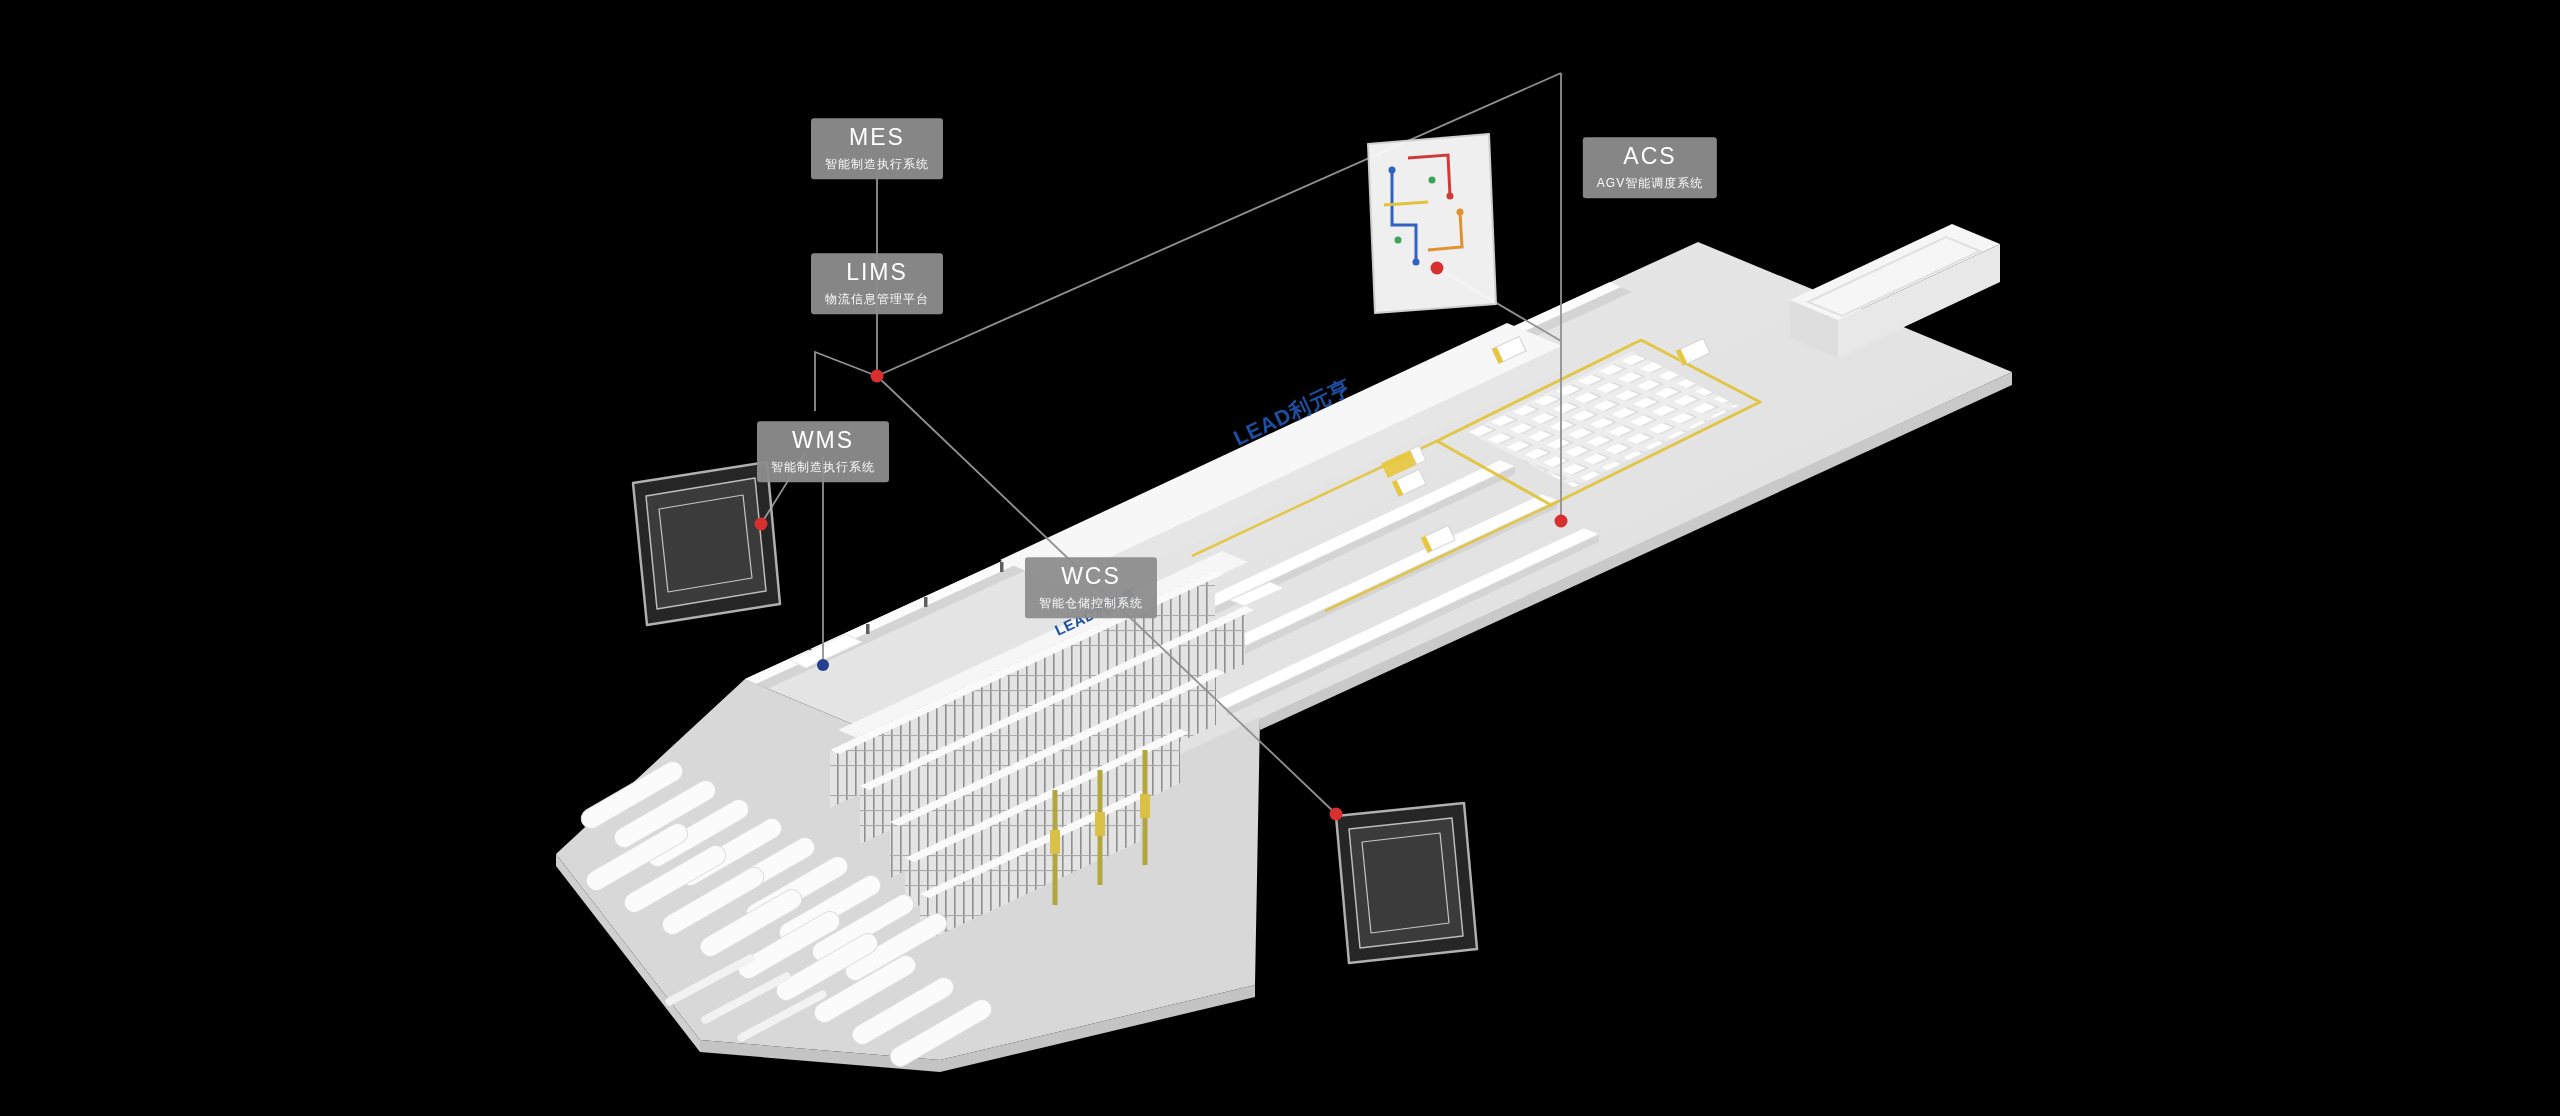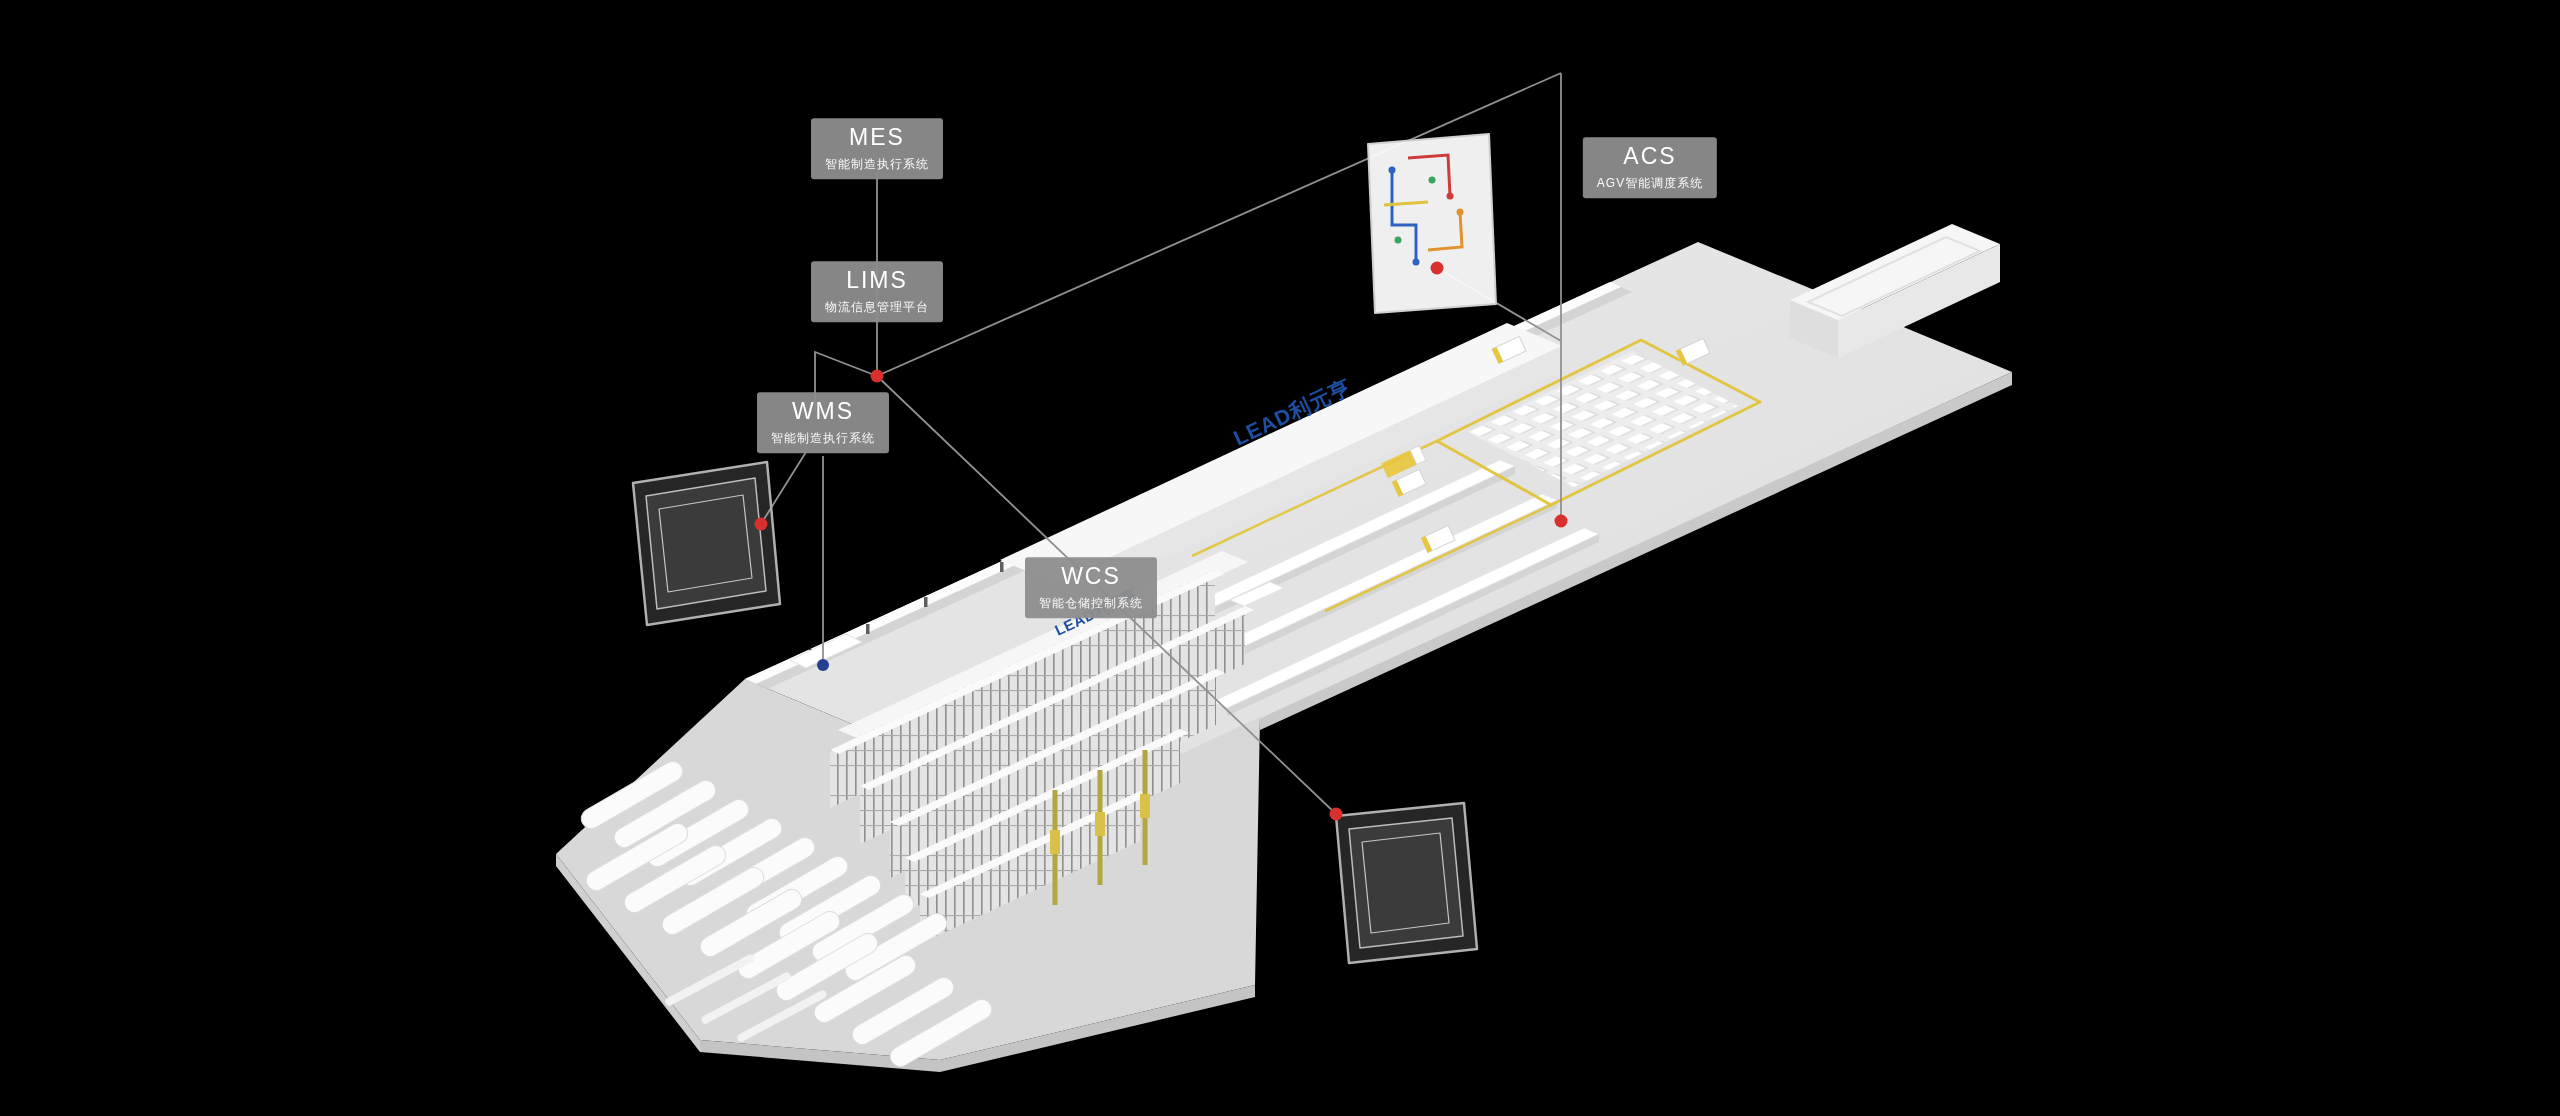--- a/index.html
+++ b/index.html
@@ -201,25 +201,25 @@
     <circle cx="1336" cy="814" r="6.5" fill="#d8302f"></circle>
     <circle cx="1437" cy="268" r="6.5" fill="#d8302f"></circle>
     <circle cx="823" cy="665" r="6" fill="#25408f"></circle>
   </g>
 </svg>
 
 <div class="sys-label" style="left:877px;top:149px">
   <div class="t">MES</div>
   <div class="s">智能制造执行系统</div>
 </div>
-<div class="sys-label" style="left:877px;top:292px">
+<div class="sys-label" style="left:877px;top:284px">
   <div class="t">LIMS</div>
   <div class="s">物流信息管理平台</div>
 </div>
-<div class="sys-label" style="left:823px;top:423px">
+<div class="sys-label" style="left:823px;top:452px">
   <div class="t">WMS</div>
   <div class="s">智能制造执行系统</div>
 </div>
 <div class="sys-label" style="left:1091px;top:588px">
   <div class="t">WCS</div>
   <div class="s">智能仓储控制系统</div>
 </div>
 <div class="sys-label" style="left:1650px;top:168px">
   <div class="t">ACS</div>
   <div class="s">AGV智能调度系统</div>

